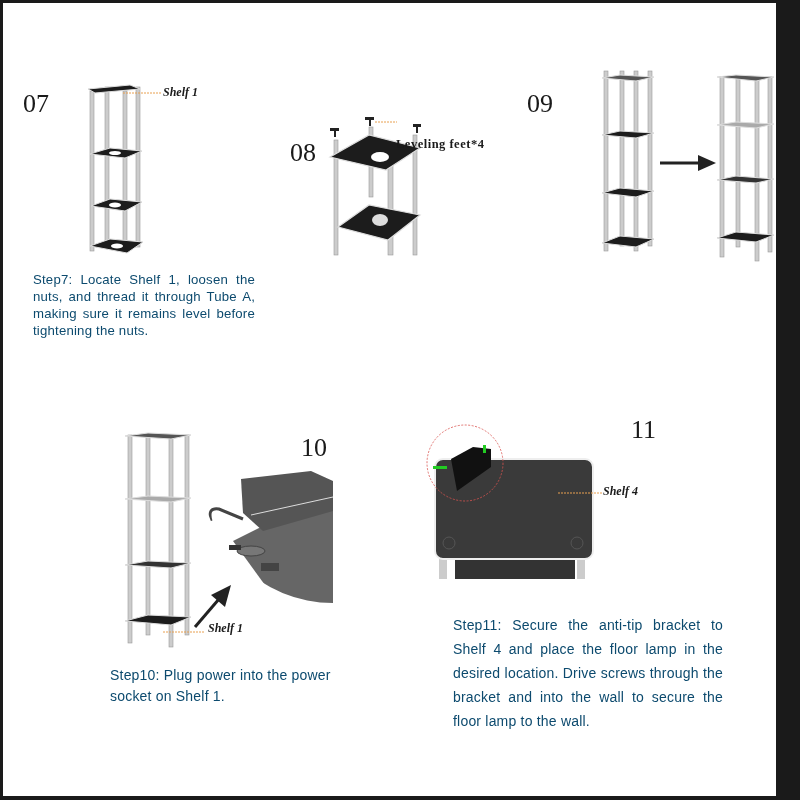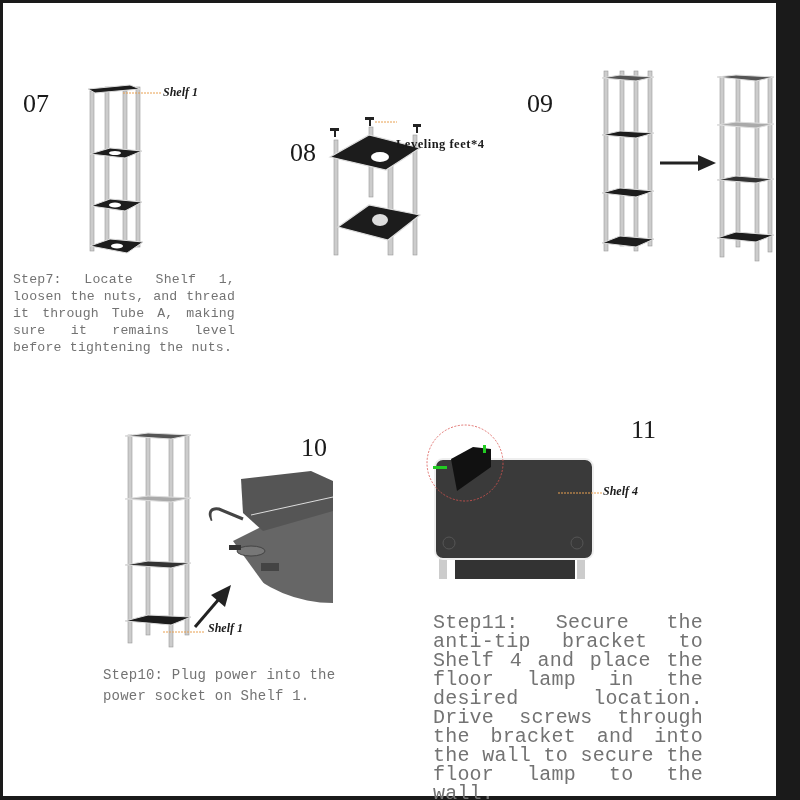--- a/index.html
+++ b/index.html
@@ -1,19 +1,19 @@
 <!DOCTYPE html>
 <html><head>
 <meta charset="utf-8">
 <style>
   html, body { margin:0; padding:0; }
   body { width:800px; height:800px; background:#1a1a1a; position:relative; overflow:hidden; }
   .page { position:absolute; left:3px; top:3px; width:773px; height:793px; background:#fff; }
   .num { position:absolute; font-family:"Liberation Serif", serif; font-size:26px; color:#1a1a1a; }
-  .txt { position:absolute; font-family:Liberation Mono, monospace; font-size:13.2px; line-height:17px; color:#737373; letter-spacing:0.2px; }
+  .txt { position:absolute; font-family:Liberation Sans, sans-serif; font-size:13.2px; line-height:17px; color:#0c4a6e; letter-spacing:0.2px;margin-left:20px; }
   .lbl { position:absolute; font-family:"Liberation Serif", serif; font-style:italic; font-weight:bold; font-size:12px; color:#1a1a1a; }
   .lbl2 { position:absolute; font-family:"Liberation Serif", serif; font-weight:bold; font-size:12.5px; color:#1a1a1a; letter-spacing:0.5px;margin-top:24px; }
   svg { position:absolute; overflow:visible; }
 </style>
 </head>
 <body>
 
 <div class="page">
 
   <div class="num" style="left:20px;top:86px;">07</div>
@@ -125,34 +125,34 @@
       <ellipse cx="48" cy="80" rx="14" ry="5" fill="#777" stroke="#444"></ellipse>
       <rect x="58" y="92" width="18" height="8" fill="#444"></rect>
       <path d="M8,50 Q4,36 16,38 L40,48" fill="none" stroke="#444" stroke-width="3"></path>
       <rect x="26" y="74" width="12" height="5" fill="#333"></rect>
     </g>
   </svg>
   <svg style="left:160px;top:627px;" width="44" height="4">
       <line x1="0" y1="2" x2="42" y2="2" stroke="#e8a050" stroke-dasharray="2,1"></line>
     </svg>
   <div class="lbl" style="left:205px;top:618px;">Shelf 1</div>
-  <div class="txt" style="left:100px;top:662px;width:260px;line-height:21px;font-size:14px;">Step10: Plug power into the power socket on Shelf 1.</div>
+  <div class="txt" style="left:87px;top:662px;width:260px;line-height:21px;font-size:14px;">Step10: Plug power into the power socket on Shelf 1.</div>
 
   <div class="num" style="left:628px;top:412px;">11</div>
   <svg style="left:422px;top:416px;" width="180" height="160" viewBox="0 0 180 160">
     <rect x="14" y="128" width="8" height="32" fill="#ccc"></rect>
       <rect x="152" y="128" width="8" height="32" fill="#ccc"></rect>
     <rect x="30" y="140" width="120" height="20" fill="#333"></rect>
     <rect x="10" y="40" width="158" height="100" rx="8" fill="#3a3a3a" stroke="#eee" stroke-width="2"></rect>
     <circle cx="24" cy="124" r="6" fill="none" stroke="#555"></circle>
       <circle cx="152" cy="124" r="6" fill="none" stroke="#555"></circle>
     <polygon points="26,40 48,28 66,30 66,48 32,72" fill="#111"></polygon>
     <rect x="8" y="47" width="14" height="3" fill="#22cc22"></rect>
       <rect x="58" y="26" width="3" height="8" fill="#22cc22"></rect>
     <circle cx="40" cy="44" r="38" fill="none" stroke="#d9534f" stroke-width="0.8" stroke-dasharray="2,1.5"></circle>
   </svg>
   <svg style="left:555px;top:488px;" width="46" height="4">
       <line x1="0" y1="2" x2="44" y2="2" stroke="#e8a050" stroke-dasharray="2,1"></line>
     </svg>
   <div class="lbl" style="left:600px;top:481px;">Shelf 4</div>
-  <div class="txt" style="left:430px;top:610px;width:270px;line-height:19px;font-size:20px;text-align:justify;">Step11: Secure the anti-tip bracket to Shelf 4 and place the floor lamp in the desired location. Drive screws through the bracket and into the wall to secure the floor lamp to the wall.</div>
+  <div class="txt" style="left:430px;top:610px;width:270px;line-height:24px;font-size:14px;text-align:justify;">Step11: Secure the anti-tip bracket to Shelf 4 and place the floor lamp in the desired location. Drive screws through the bracket and into the wall to secure the floor lamp to the wall.</div>
 
 </div>
 
 </body></html>

